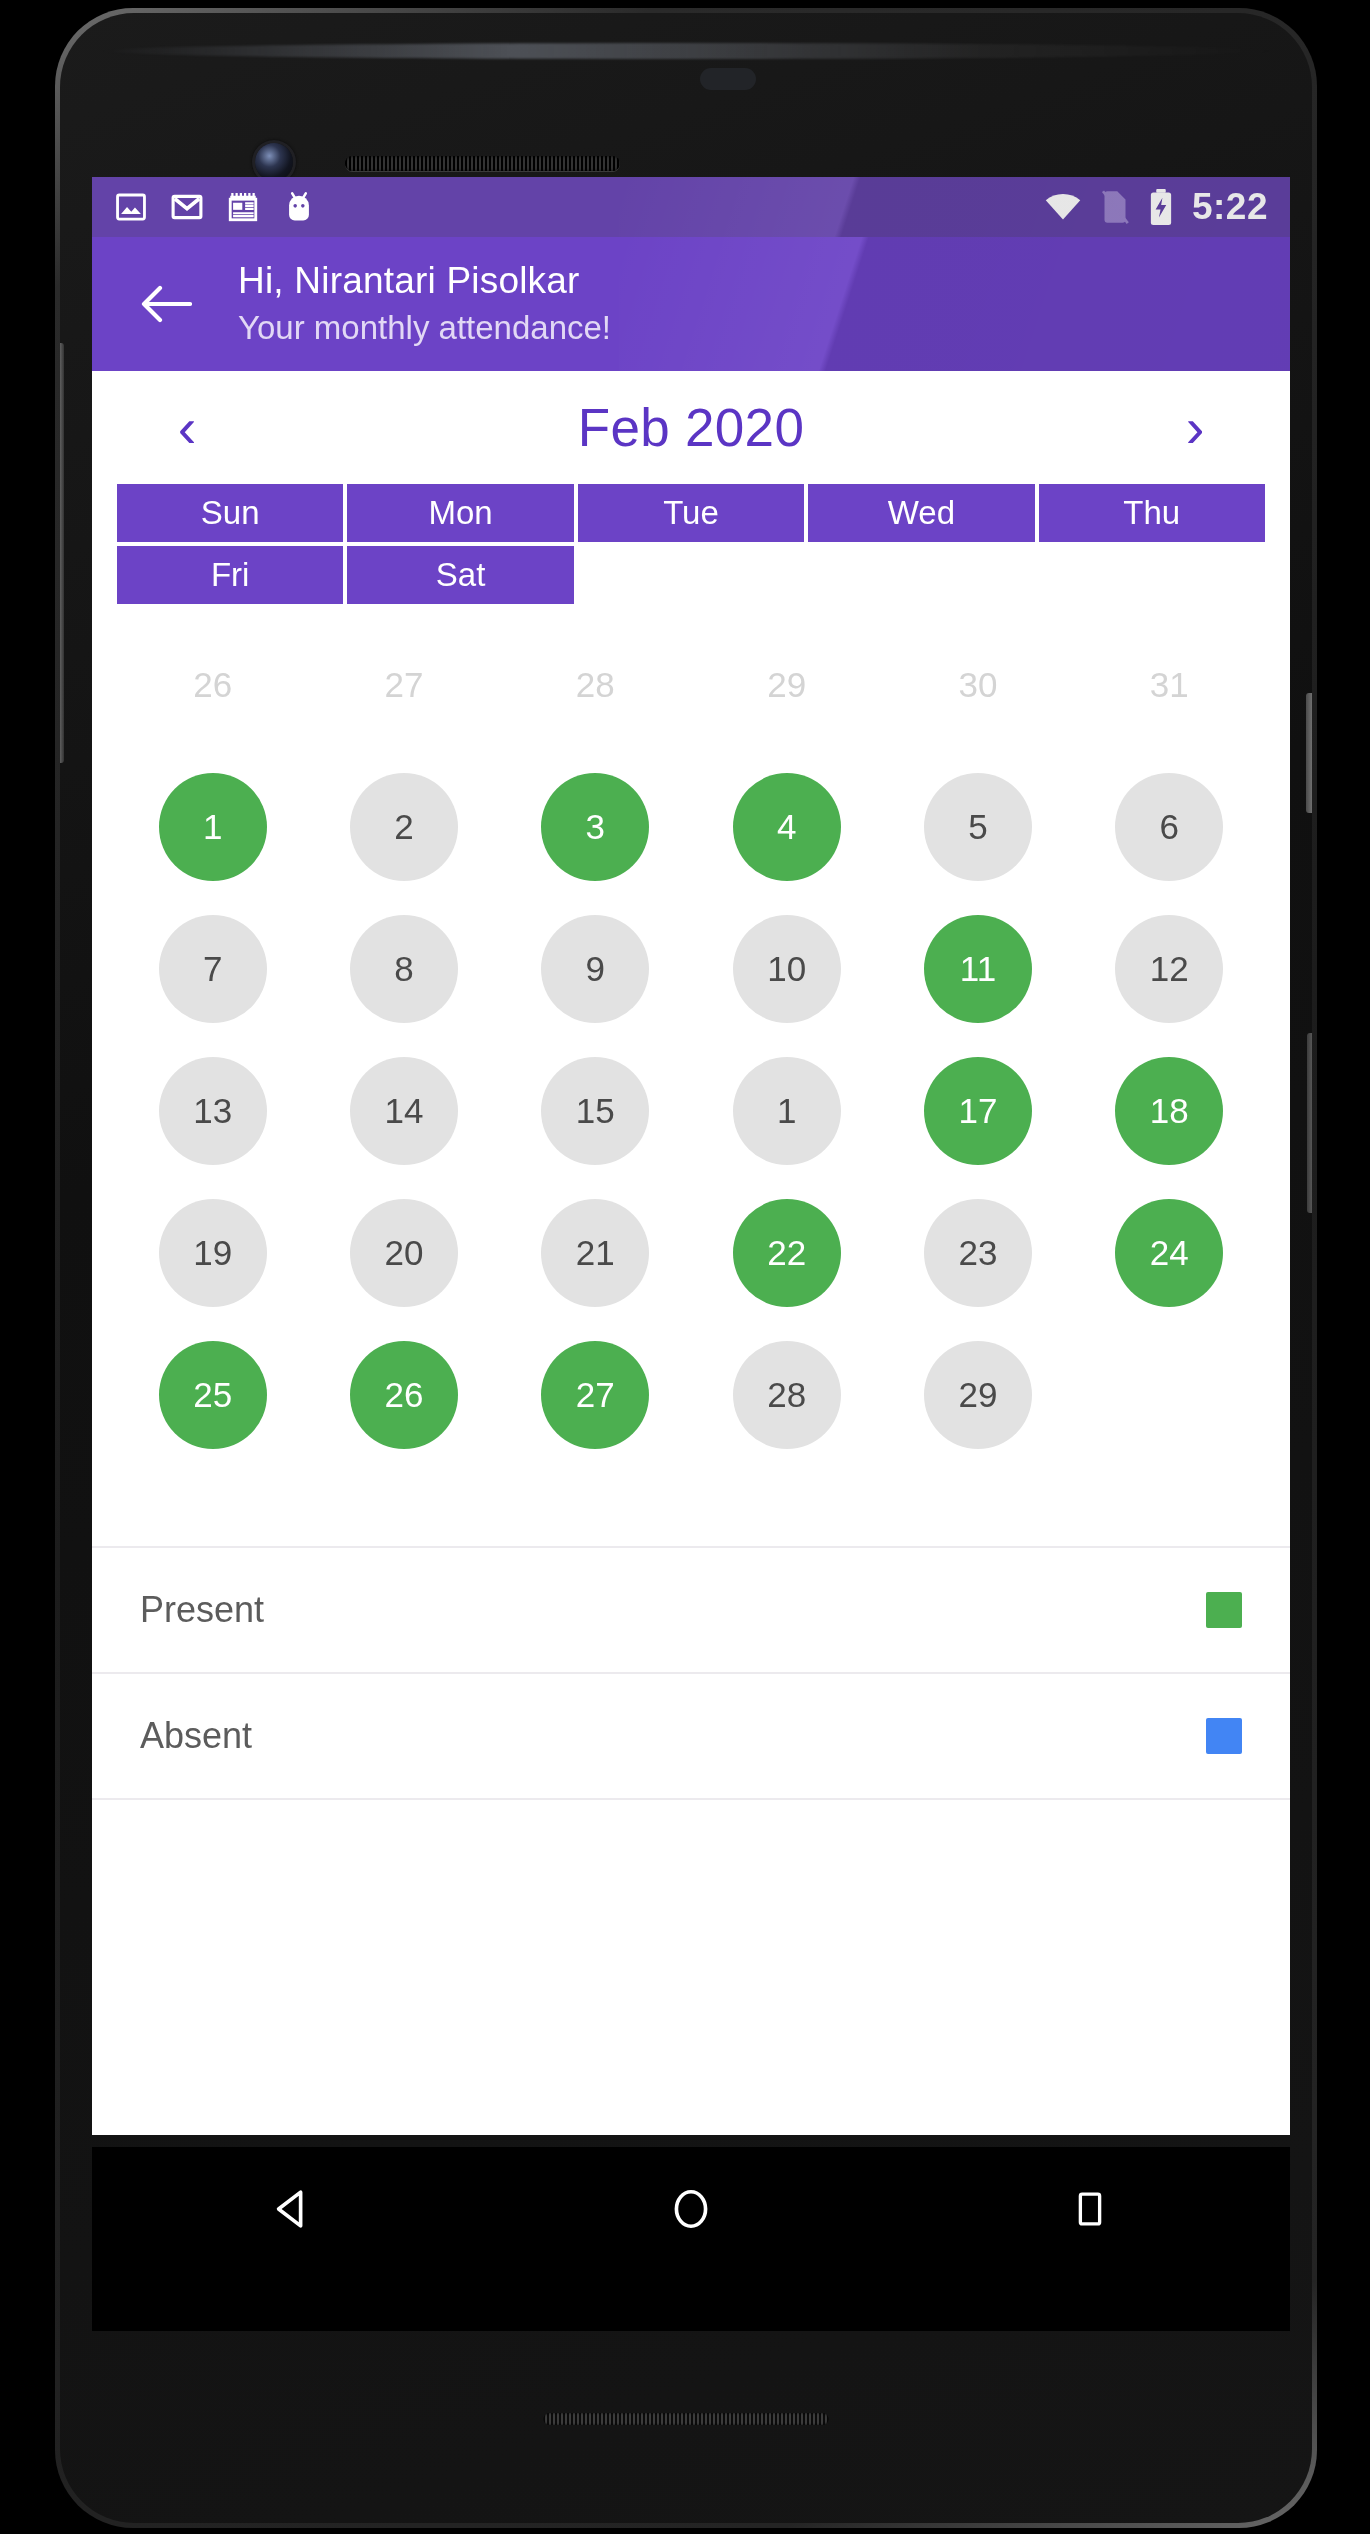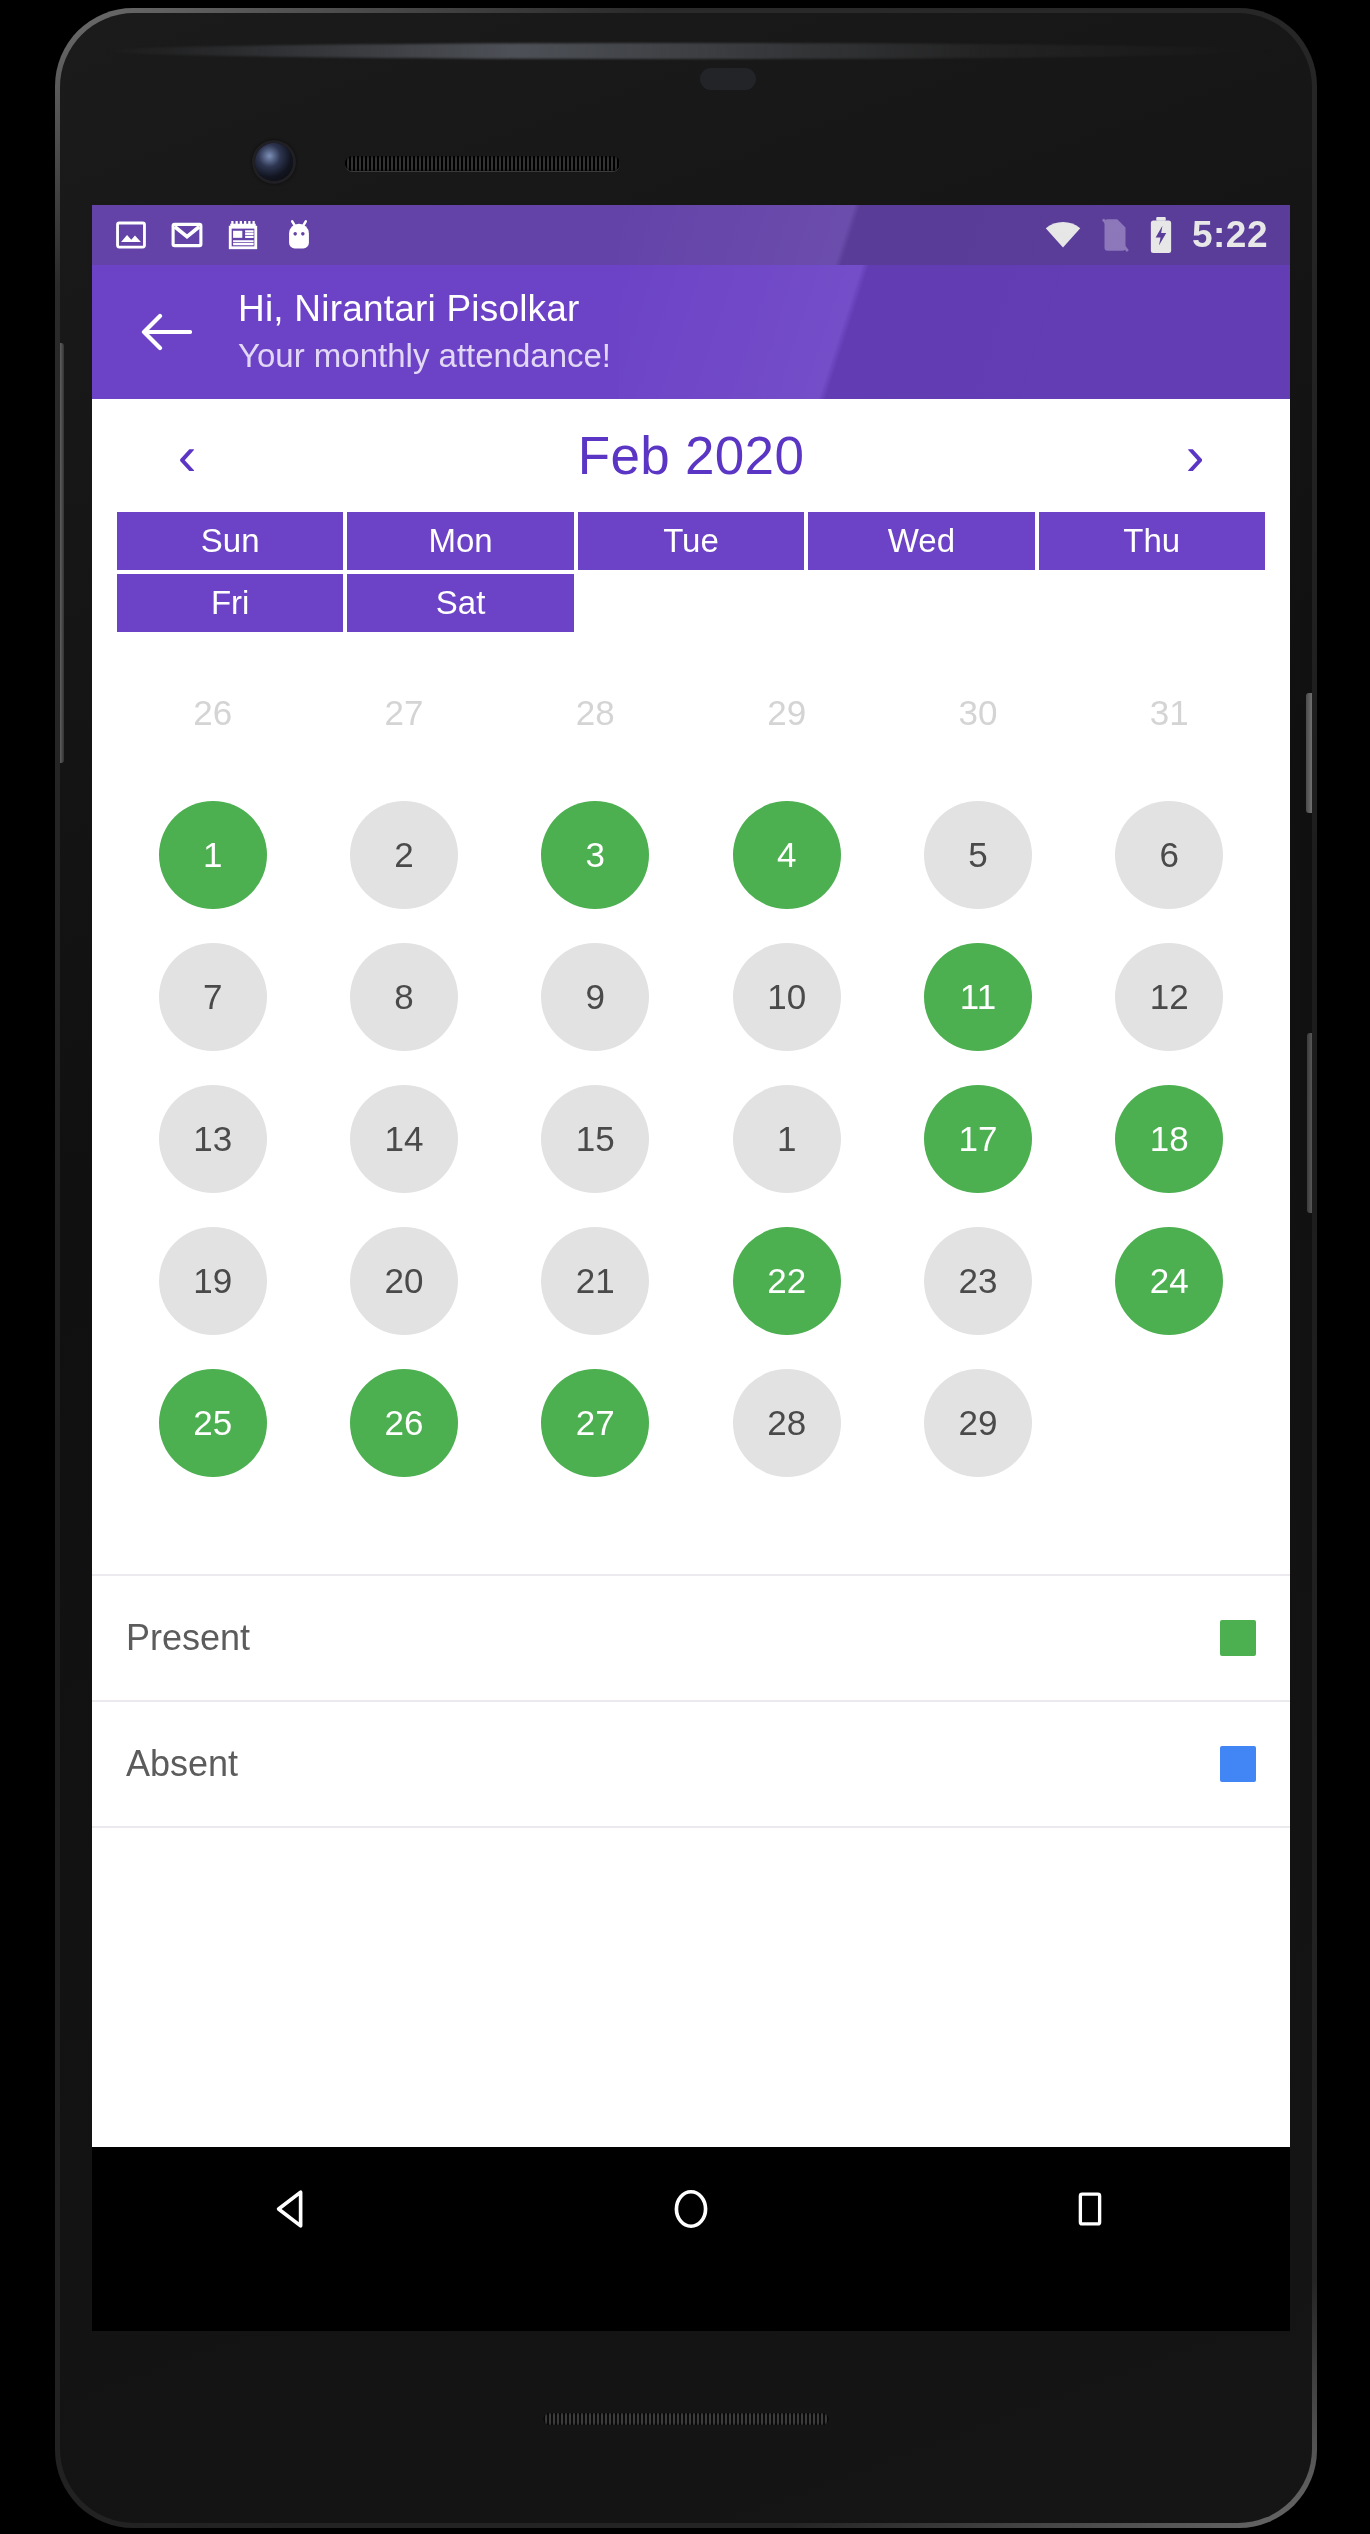--- a/index.html
+++ b/index.html
@@ -71,21 +71,21 @@
   }
   #left-rail{
     position:absolute; left:-3px; top:330px;
     width:7px; height:420px; border-radius:3px;
     background:linear-gradient(90deg,#9a9a9a,#3a3a3a);
     opacity:.8;
   }
 
   
   #screen{
-    position:absolute; left:32px; top:192px;
+    position:absolute; left:32px; top:164px;
     width:1198px; height:1958px;
     background:#fff; overflow:hidden;
   }
 
   
   #status-bar{
     height:60px; background:#6343a8;
     display:flex; align-items:center; padding:0 22px;
     position:relative;
   }
@@ -168,21 +168,21 @@
   .day-pill.other  { background:transparent; color:#d4d4d4; }
 
   
   #calendar-bottom-spacer{ height:86px; background:#fff; }
   .hr{ height:2px; background:#eceaee; }
 
   
   .legend-row{
     height:124px; background:#fff;
     display:flex; align-items:center;
-    padding:0 34px;
+    padding:0 48px;
   }
   .legend-label{ font-size:36px; color:#5c5c5c; font-weight:400; }
   .legend-swatch{
     margin-left:auto; width:36px; height:36px; border-radius:2px;
   }
   #legend-tail{ height:56px; background:#fff; }
 
   
   #nav-bar{
     position:absolute; left:32px; top:2134px;

